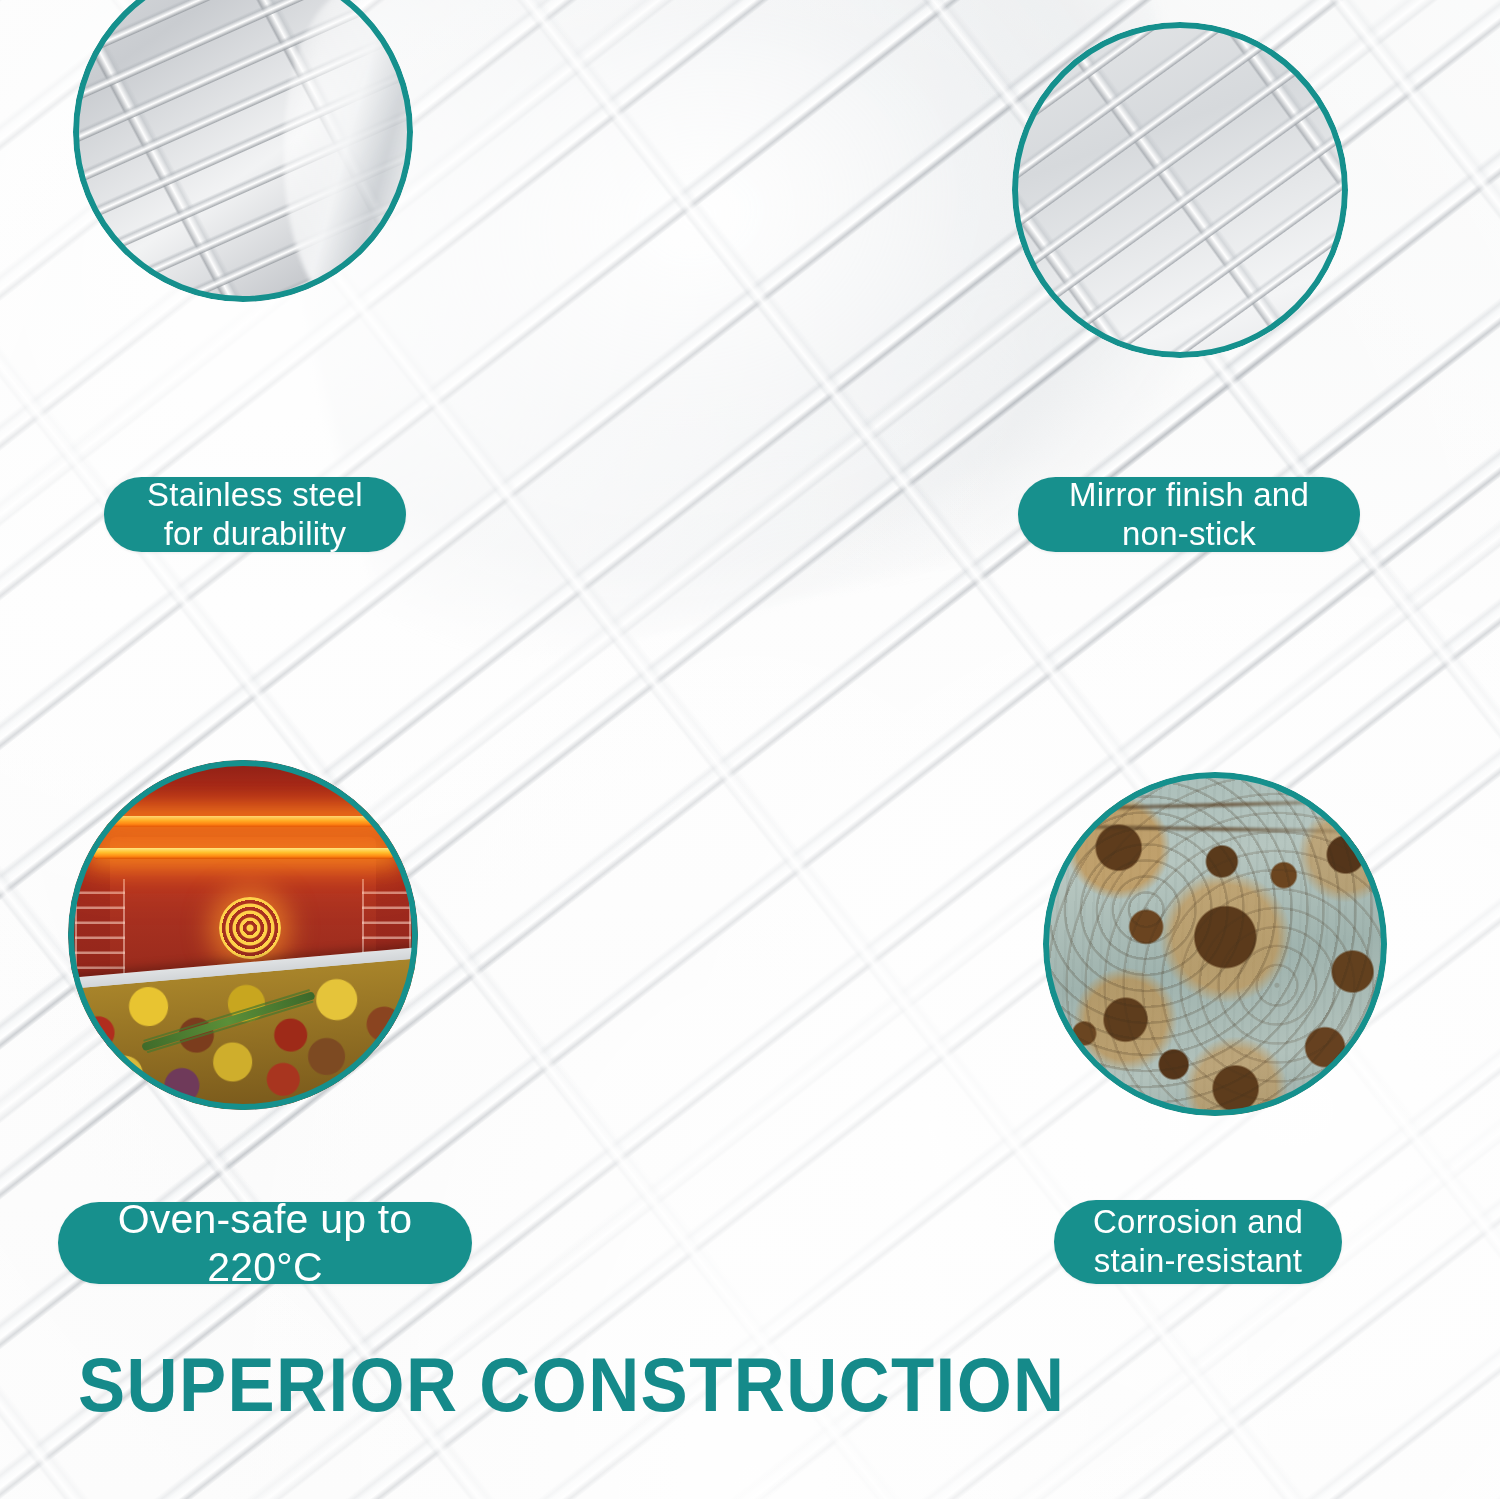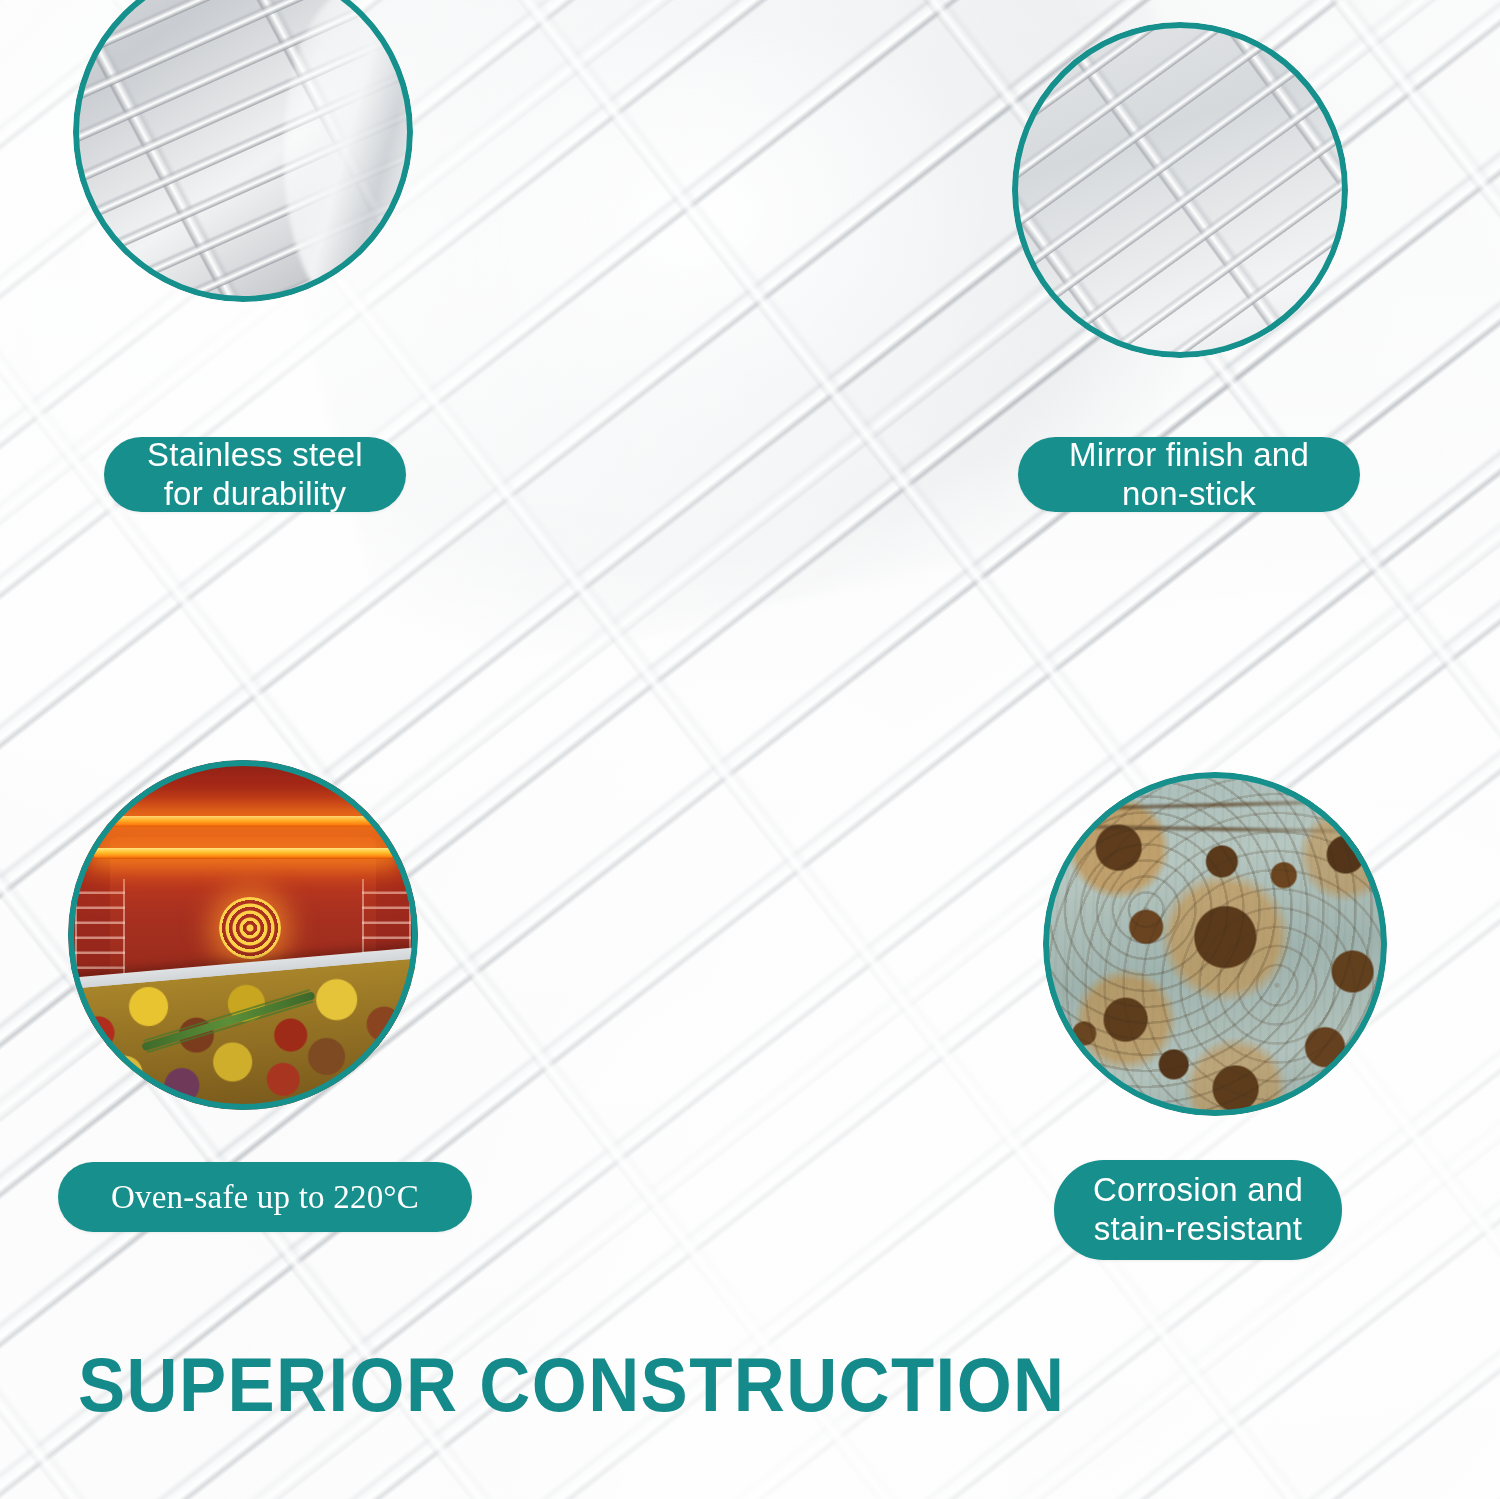--- a/index.html
+++ b/index.html
@@ -313,25 +313,26 @@
     border-radius: 999px;
     display: flex;
     align-items: center;
     justify-content: center;
     text-align: center;
     line-height: 1.18;
     font-weight: 400;
     letter-spacing: 0.2px;
     font-family: "Liberation Sans", sans-serif;
     box-shadow: 0 1px 3px rgba(0,0,0,0.07);
+    margin-top: 40px;
   }
   #b1 { left: 104px;  top: 437px;  width: 302px; height: 75px;  font-size: 33px; padding: 0 18px; box-sizing: border-box; }
   #b2 { left: 1018px; top: 437px;  width: 342px; height: 75px;  font-size: 33px; padding: 16px 18px; box-sizing: border-box; }
-  #b3 { left: 58px;   top: 1162px; width: 414px; height: 70px;  font-size: 33px; padding: 0 22px; box-sizing: border-box; font-family: Liberation Serif, serif; }
-  #b4 { left: 1054px; top: 1160px; width: 288px; height: 100px;  font-size: 33px; padding: 8px 16px; box-sizing: border-box; }
+  #b3 { left: 58px;   top: 1162px; width: 414px; height: 82px;  font-size: 41px; padding: 0 22px; box-sizing: border-box; }
+  #b4 { left: 1054px; top: 1160px; width: 288px; height: 84px;  font-size: 33px; padding: 8px 16px; box-sizing: border-box; }
 
   
   #headline {
     position: absolute;
     left: 78px;
     top: 1347px;
     color: #158a8a;
     font-family: "Liberation Sans Narrow", "Liberation Sans", sans-serif;
     font-weight: 700;
     font-size: 76px;

